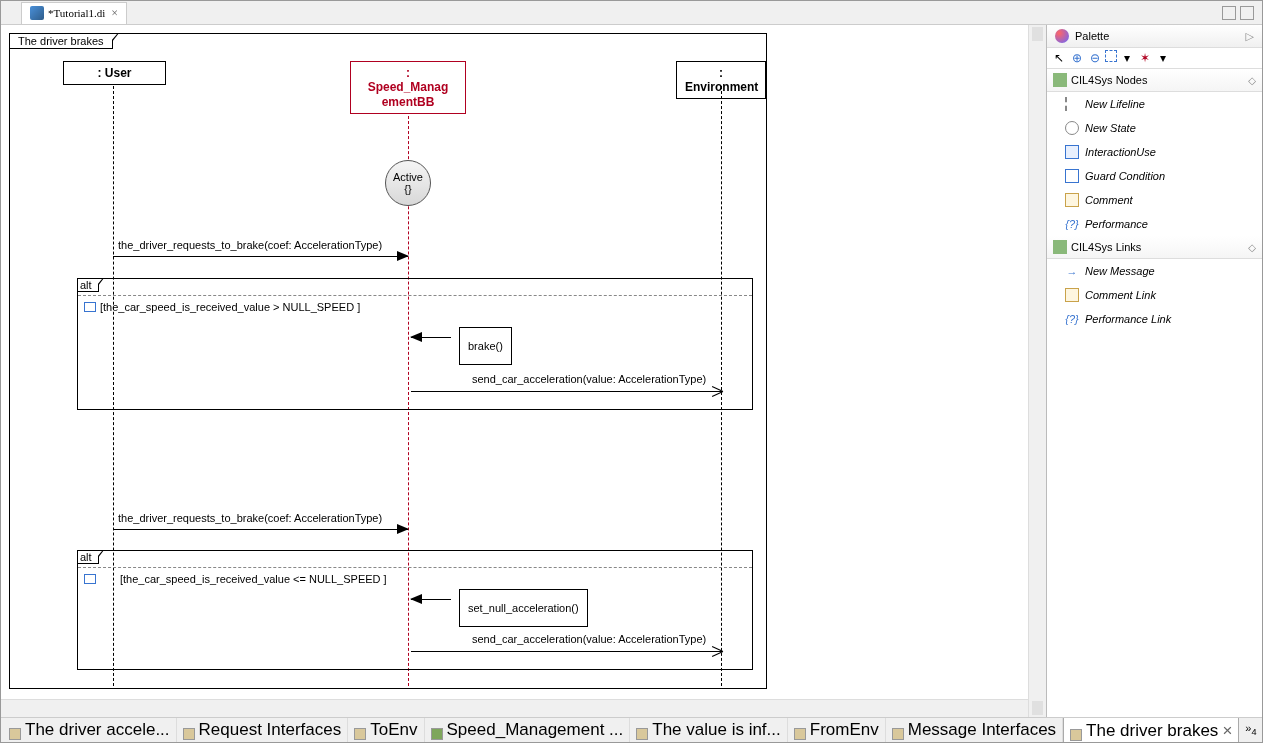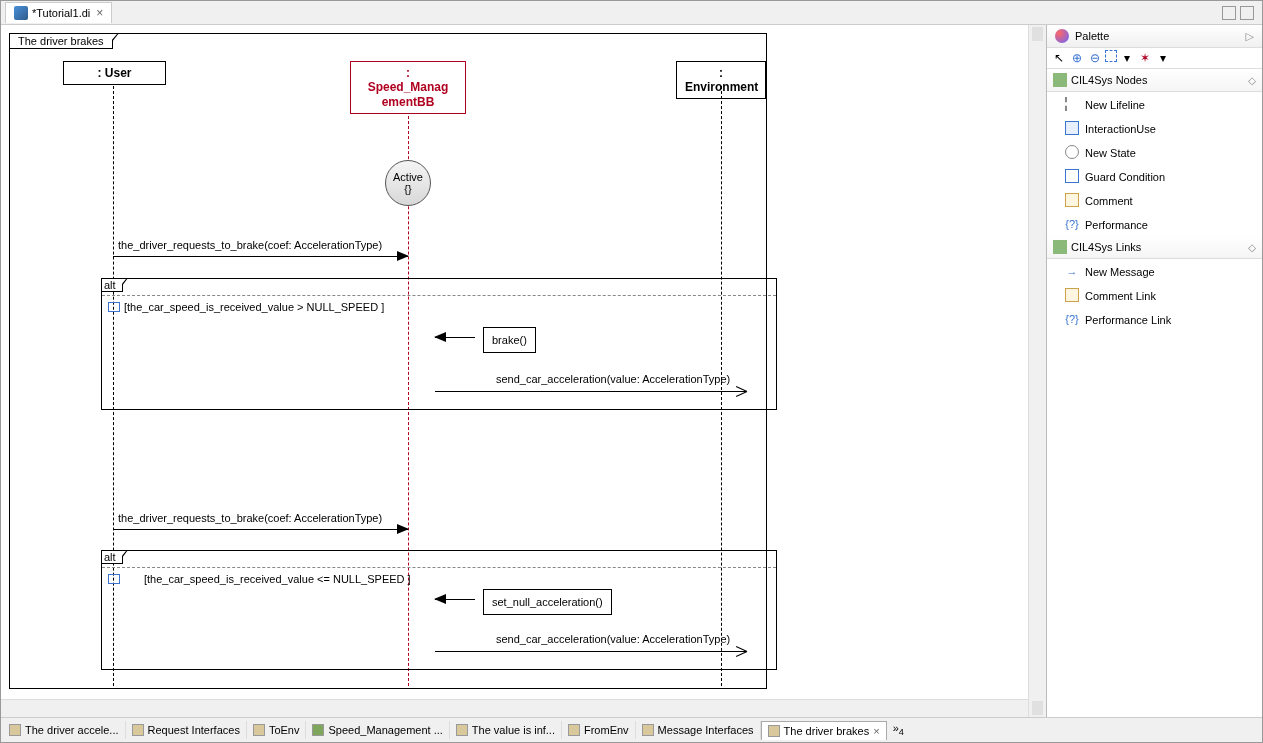--- a/index.html
+++ b/index.html
@@ -1,19 +1,19 @@
 <!DOCTYPE html>
 <html><head>
 <meta charset="utf-8">
 <style>
 * { box-sizing: border-box; margin: 0; padding: 0; }
 body { font-family: Arial, sans-serif; font-size: 11px; background: #fff; width: 1263px; height: 743px; overflow: hidden; position: relative; border: 1px solid #999; }
 
 
-.top-tab-bar { height: 24px; background: #f0f0f0; border-bottom: 1px solid #ccc; display: flex; align-items: center; padding-left: 4px; position: relative; }
+.top-tab-bar { height: 24px; background: #f0f0f0; border-bottom: 1px solid #ccc; display: flex; align-items: center; padding-left: 20px; position: relative; font-family: Liberation Serif, serif; }
 .top-tab { display: flex; align-items: center; padding: 3px 8px; background: #fff; border: 1px solid #ccc; border-bottom: none; font-size: 11px; position: relative; }
 .top-tab .icon { width: 14px; height: 14px; margin-right: 4px; background: linear-gradient(135deg, #4a90d9, #2e5c8a); border-radius: 2px; }
 .top-tab .close-x { margin-left: 6px; font-size: 12px; color: #666; cursor: pointer; }
 .top-right-icons { position: absolute; right: 8px; display: flex; gap: 4px; }
 .top-right-icons span { width: 14px; height: 14px; border: 1px solid #999; }
 
 
 .main-area { display: flex; height: 692px; }
 .canvas-area { flex: 1; position: relative; background: #fff; overflow: hidden; }
 .dotted-bg { position: absolute; top: 0; left: 775px; right: 0; bottom: 0; background-image: radial-gradient(circle, #ccc 0.5px, transparent 0.5px); background-size: 10px 10px; }
@@ -25,26 +25,26 @@
 
 .palette { width: 216px; border-left: 1px solid #bbb; background: #fff; display: flex; flex-direction: column; }
 .palette-header { display: flex; align-items: center; padding: 4px 8px; border-bottom: 1px solid #ddd; background: linear-gradient(#fff, #f0f0f0); }
 .palette-header .icon { width: 14px; height: 14px; margin-right: 6px; }
 .palette-header .arrow { margin-left: auto; color: #888; }
 .palette-tools { display: flex; padding: 2px 4px; border-bottom: 1px solid #ddd; gap: 2px; }
 .palette-tools span { width: 16px; height: 16px; display: flex; align-items: center; justify-content: center; font-size: 12px; }
 .palette-section { display: flex; align-items: center; padding: 4px 6px; border-bottom: 1px solid #ddd; background: linear-gradient(#fff, #f5f5f5); font-size: 11px; }
 .palette-section .icon { width: 14px; height: 14px; margin-right: 4px; }
 .palette-section .arrows { margin-left: auto; font-size: 10px; color: #888; }
-.palette-item { display: flex; align-items: flex-end; padding: 5px 6px 5px 18px; font-size: 11px; cursor: pointer; }
+.palette-item { display: flex; align-items: center; padding: 5px 6px 5px 18px; font-size: 11px; cursor: pointer; font-style: italic; }
 .palette-item .icon { width: 14px; height: 14px; margin-right: 6px; display: inline-flex; align-items: center; justify-content: center; font-size: 11px; }
 
 
 .bottom-tab-bar { height: 25px; background: #f0f0f0; border-top: 1px solid #ccc; display: flex; align-items: center; padding-left: 2px; overflow: hidden; }
-.bottom-tab { display: flex; align-items: flex-start; padding: 3px 6px; font-size: 11px; white-space: nowrap; border-right: 1px solid #ddd; cursor: pointer; }
+.bottom-tab { display: flex; align-items: flex-end; padding: 3px 6px; font-size: 17px; white-space: nowrap; border-right: 1px solid #ddd; cursor: pointer; }
 .bottom-tab.active { background: #fff; border: 1px solid #aaa; border-bottom: none; }
 .bottom-tab .icon { width: 12px; height: 12px; margin-right: 4px; background: #d9c89b; border: 1px solid #999; }
 .bottom-tab.highlighted .icon { background: #7ea65c; }
 .bottom-tab .close-x { margin-left: 4px; color: #666; }
 .bottom-more { padding: 3px 6px; }
 
 
 .diagram-frame { position: absolute; left: 8px; top: 8px; width: 758px; height: 656px; border: 1px solid #000; }
 .frame-label { position: absolute; left: -1px; top: -1px; border: 1px solid #000; padding: 1px 8px; font-size: 11px; background: #fff; }
 .frame-label::after { content: ""; position: absolute; right: -7px; top: -1px; width: 0; height: 0; border-style: solid; border-width: 9px 7px 0 0; border-color: #000 transparent transparent; }
@@ -57,29 +57,29 @@
 
 .state-node { position: absolute; width: 46px; height: 46px; border-radius: 50%; background: linear-gradient(#f5f5f5, #d8d8d8); border: 1px solid #555; display: flex; flex-direction: column; align-items: center; justify-content: center; font-size: 11px; }
 
 .message-arrow { position: absolute; height: 1px; background: #000; }
 .arrowhead-right { position: absolute; right: -1px; top: -5px; width: 0; height: 0; border-left: 12px solid #000; border-top: 5px solid transparent; border-bottom: 5px solid transparent; }
 .arrowhead-right-open { position: absolute; right: -1px; top: -5px; }
 .arrowhead-right-open::before { content:""; position:absolute; width:12px; height:1px; background:#000; transform: rotate(-25deg); transform-origin: right; right:0; top:5px; }
 .arrowhead-right-open::after { content:""; position:absolute; width:12px; height:1px; background:#000; transform: rotate(25deg); transform-origin: right; right:0; top:5px; }
 .msg-label { position: absolute; font-size: 11px; white-space: nowrap; }
 
-.alt-frame { position: absolute; border: 1px solid #000; margin-left: 24px; }
+.alt-frame { position: absolute; border: 1px solid #000; }
 .alt-label { position: absolute; left: -1px; top: -1px; border: 1px solid #000; padding: 0 6px 0 2px; font-size: 11px; background: #fff; }
 .alt-label::after { content: ""; position: absolute; right: -6px; top: -1px; border-style: solid; border-width: 8px 6px 0 0; border-color: #000 transparent transparent; }
 .alt-label::before { content: ""; position: absolute; right: -4px; top: 0; border-style: solid; border-width: 6px 5px 0 0; border-color: #fff transparent transparent; z-index:1; }
 .alt-divider { position: absolute; left: 0; right: 0; border-top: 1px dashed #888; }
 .guard { position: absolute; font-size: 11px; display: flex; align-items: center; }
 .guard .gicon { width: 12px; height: 10px; border: 1px solid #3874d0; margin-right: 4px; }
 
-.self-msg { position: absolute; border: 1px solid #000; background: #fff; padding: 6px 8px; font-size: 11px; }
+.self-msg { position: absolute; border: 1px solid #000; background: #fff; padding: 12px 8px; font-size: 11px; }
 .self-msg-arrow { position: absolute; width: 40px; height: 1px; background: #000; }
 .self-msg-arrow .ahl { position: absolute; left: -1px; top: -5px; border-right: 12px solid #000; border-top: 5px solid transparent; border-bottom: 5px solid transparent; }
 
 
 .ic-palette { background: radial-gradient(circle at 30% 30%, #f66, #66f); border-radius: 50%; }
 .ic-node { background: #8ab97a; }
 .ic-lifeline { border-left: 2px dashed #888; height: 14px; width: 4px; }
 .ic-state { border: 1px solid #888; border-radius: 50%; }
 .ic-intuse { border: 1px solid #3874d0; background: #e8f0fe; }
 .ic-guard { border: 1px solid #3874d0; }
@@ -195,26 +195,26 @@
     <div class="palette-section">
       <span class="icon ic-node"></span>
       <span>CIL4Sys Nodes</span>
       <span class="arrows">◇</span>
     </div>
     <div class="palette-item">
         <span class="icon ic-lifeline"></span>
         <span>New Lifeline</span>
       </div>
     <div class="palette-item">
+        <span class="icon ic-state"></span>
+        <span>New State</span>
+      </div>
+    <div class="palette-item">
         <span class="icon ic-intuse"></span>
         <span>InteractionUse</span>
-      </div>
-    <div class="palette-item">
-        <span class="icon ic-state"></span>
-        <span>New State</span>
       </div>
     <div class="palette-item">
         <span class="icon ic-guard"></span>
         <span>Guard Condition</span>
       </div>
     <div class="palette-item">
         <span class="icon ic-comment"></span>
         <span>Comment</span>
       </div>
     <div class="palette-item">

